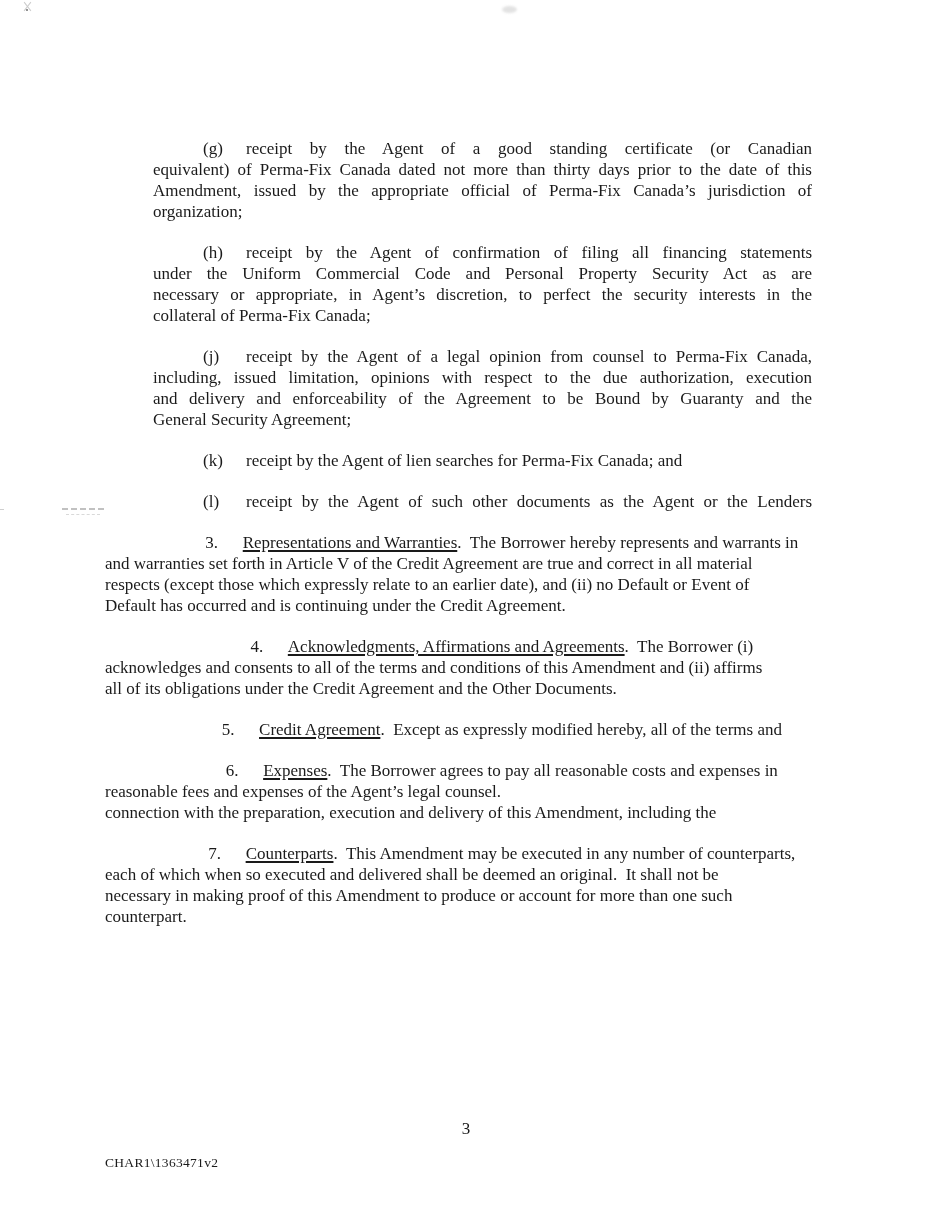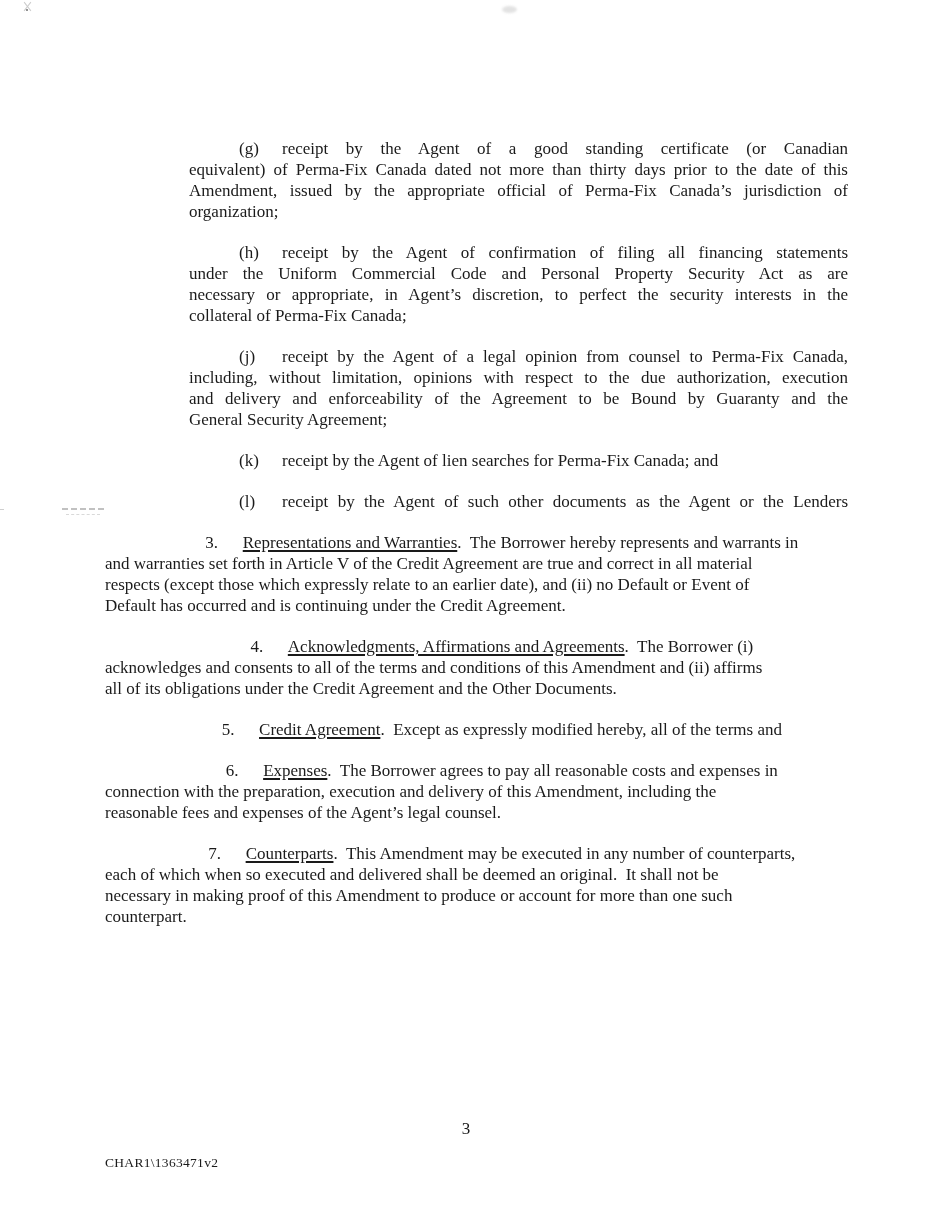--- a/index.html
+++ b/index.html
@@ -13,21 +13,21 @@
     color: #1a1a1a;
     overflow: hidden;
   }
   .content {
     position: absolute;
     top: 138px;
     left: 105px;
     width: 719px;
   }
   .para { margin: 0 0 20px 0; }
-  .para.lettered { margin-left: 84px; width: 659px; }
+  .para.lettered { margin-left: 48px; width: 659px; }
   .line {
     height: 21px;
     line-height: 21px;
     white-space: pre;
   }
   .line.just {
     white-space: normal;
     text-align: justify;
     text-align-last: justify;
     text-justify: inter-word;
@@ -95,21 +95,21 @@
     <div class="para lettered">
       <div class="line just fl"><span class="plabel">(h)</span><span>receipt by the Agent of confirmation of filing all financing statements</span></div>
       <div class="line just">under the Uniform Commercial Code and Personal Property Security Act as are</div>
       <div class="line just">necessary or appropriate, in Agent’s discretion, to perfect the security interests in the</div>
       <div class="line">collateral of Perma-Fix Canada;</div>
     </div>
 
 
     <div class="para lettered">
       <div class="line just fl"><span class="plabel">(j)</span><span>receipt by the Agent of a legal opinion from counsel to Perma-Fix Canada,</span></div>
-      <div class="line just">including, without limitation, opinions with respect to the due authorization, execution</div>
+      <div class="line just">including, issued limitation, opinions with respect to the due authorization, execution</div>
       <div class="line just">and delivery and enforceability of the Agreement to be Bound by Guaranty and the</div>
       <div class="line">General Security Agreement;</div>
     </div>
 
     <div class="para lettered">
       <div class="line fl"><span class="plabel">(k)</span><span>receipt by the Agent of lien searches for Perma-Fix Canada; and</span></div>
     </div>
 
     <div class="para lettered">
       <div class="line just fl"><span class="plabel">(l)</span><span>receipt by the Agent of such other documents as the Agent or the Lenders</span></div>
@@ -127,22 +127,22 @@
       <div class="line">acknowledges and consents to all of the terms and conditions of this Amendment and (ii) affirms</div>
       <div class="line">all of its obligations under the Credit Agreement and the Other Documents.</div>
     </div>
 
     <div class="para">
       <div class="line nf"><span class="nlabel">5.</span><span class="u">Credit Agreement</span><span>.  Except as expressly modified hereby, all of the terms and</span></div>
     </div>
 
     <div class="para">
       <div class="line nf"><span class="nlabel">6.</span><span class="u">Expenses</span><span>.  The Borrower agrees to pay all reasonable costs and expenses in</span></div>
+      <div class="line">reasonable fees and expenses of the Agent’s legal counsel.</div>
       <div class="line">connection with the preparation, execution and delivery of this Amendment, including the</div>
-      <div class="line">reasonable fees and expenses of the Agent’s legal counsel.</div>
     </div>
 
     <div class="para">
       <div class="line nf"><span class="nlabel">7.</span><span class="u">Counterparts</span><span>.  This Amendment may be executed in any number of counterparts,</span></div>
       <div class="line">each of which when so executed and delivered shall be deemed an original.  It shall not be</div>
       <div class="line">necessary in making proof of this Amendment to produce or account for more than one such</div>
       <div class="line">counterpart.</div>
     </div>
 
   </div>

